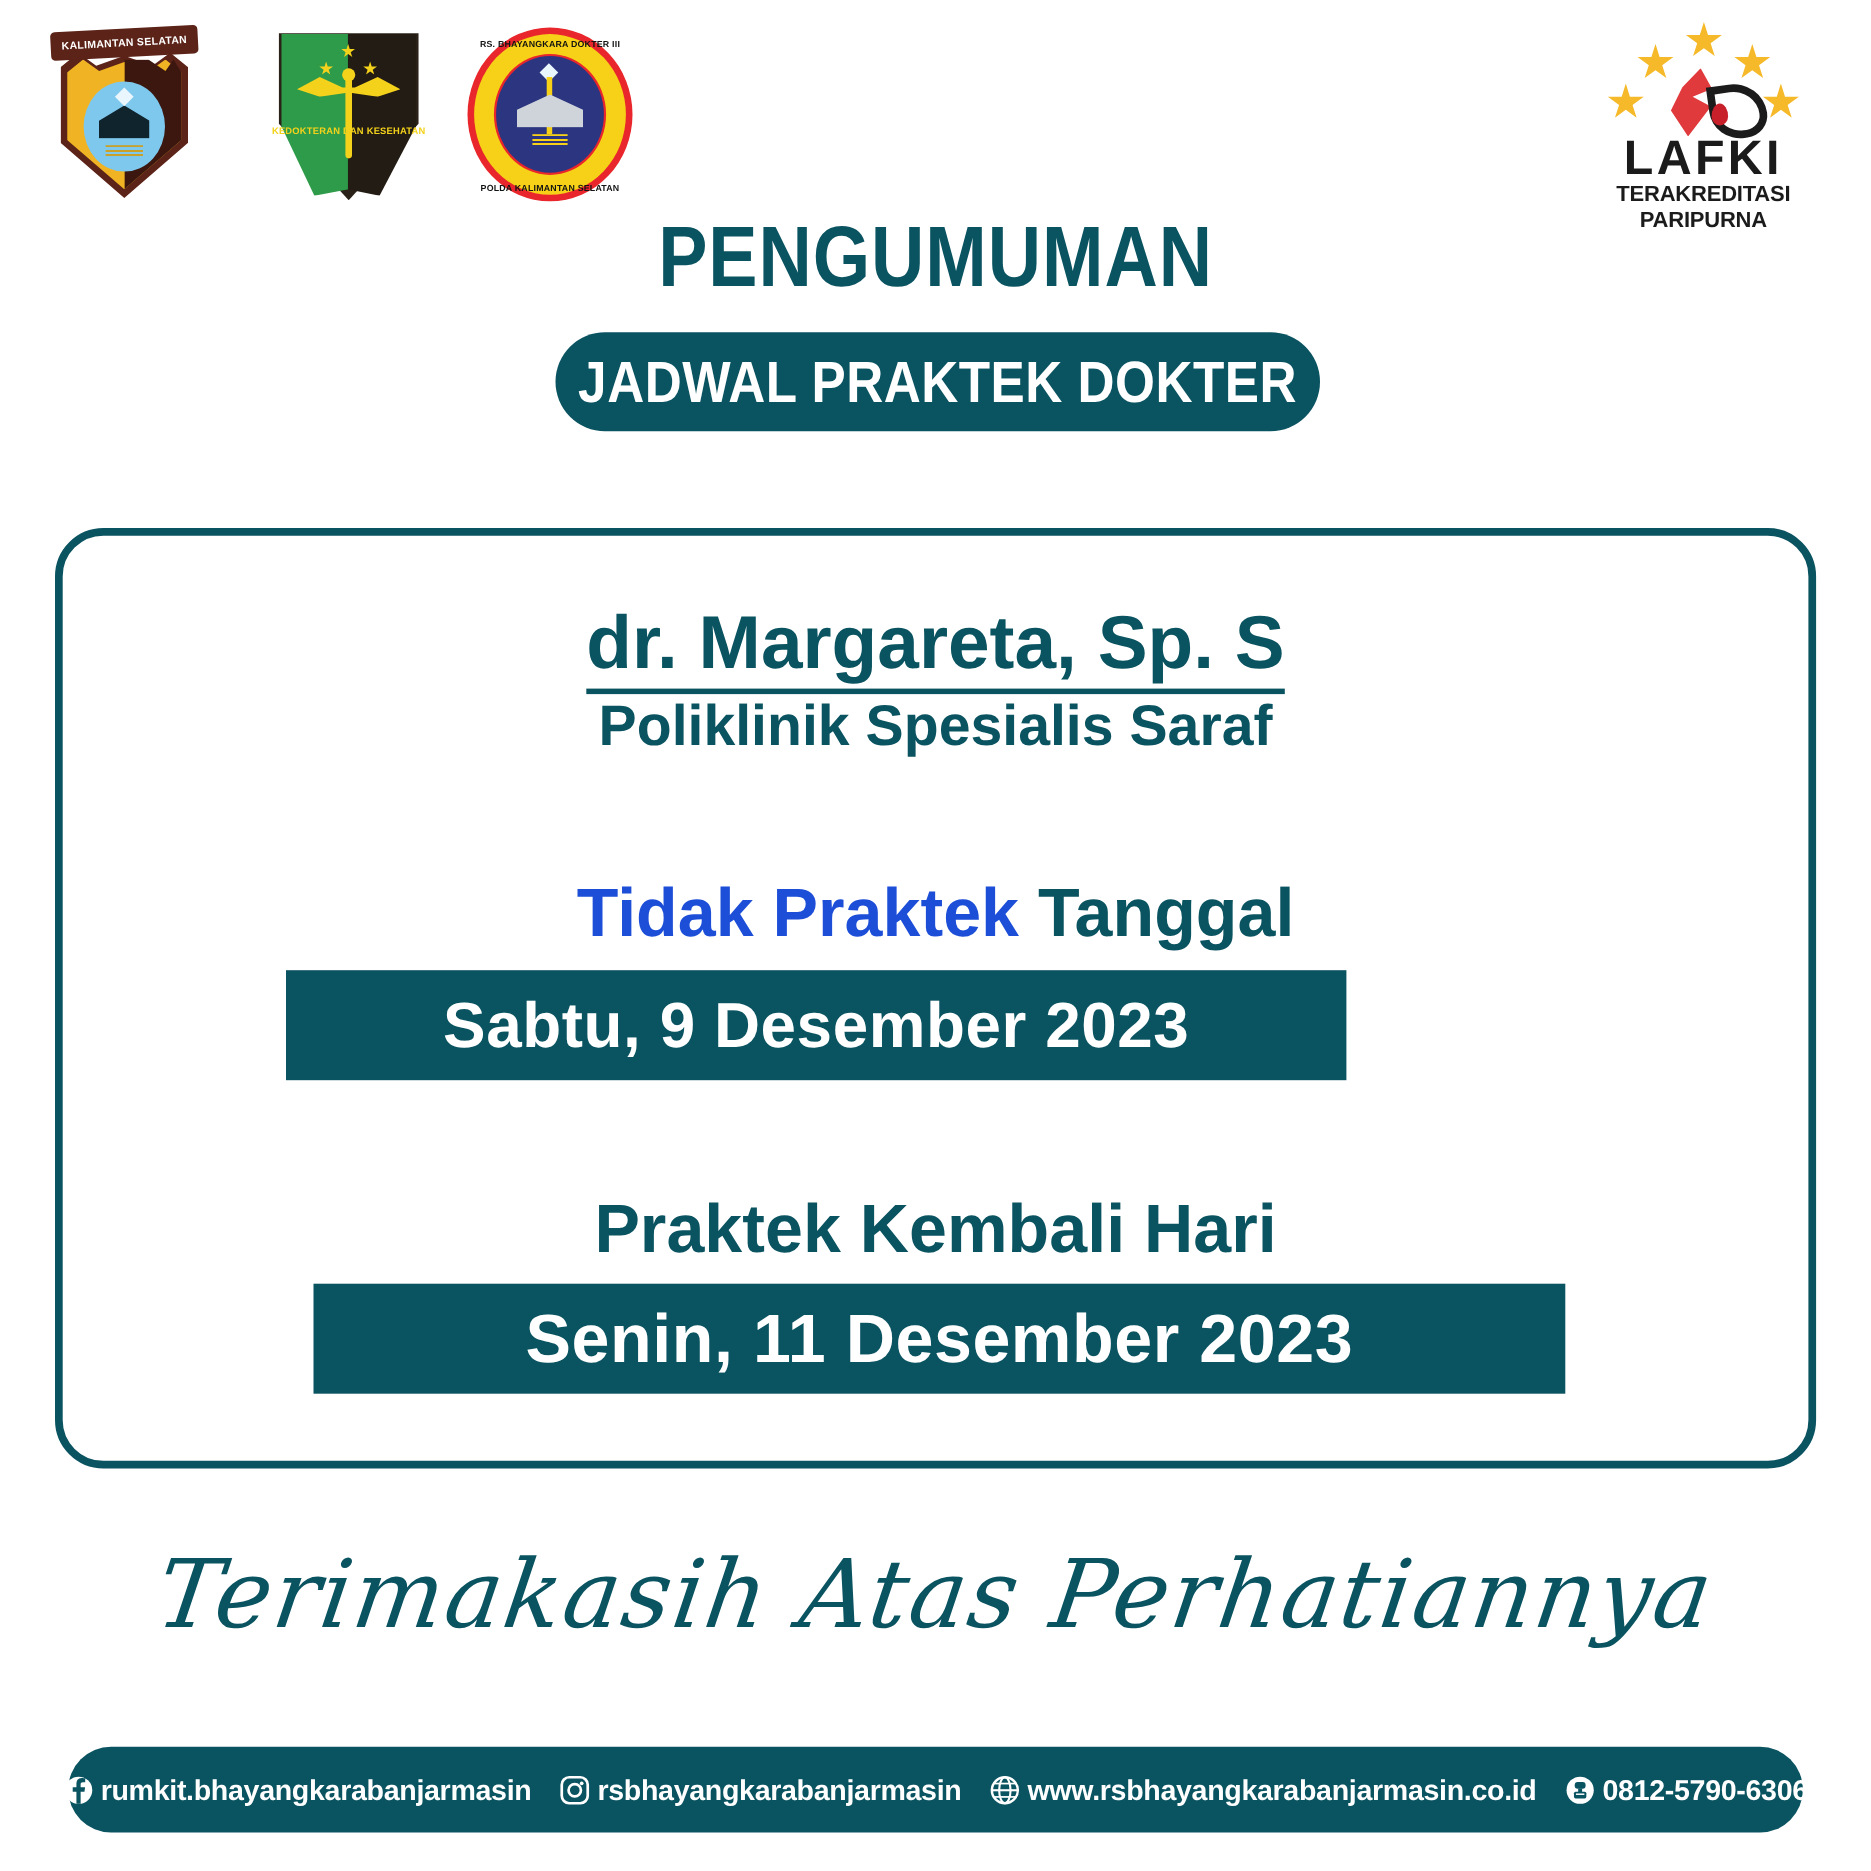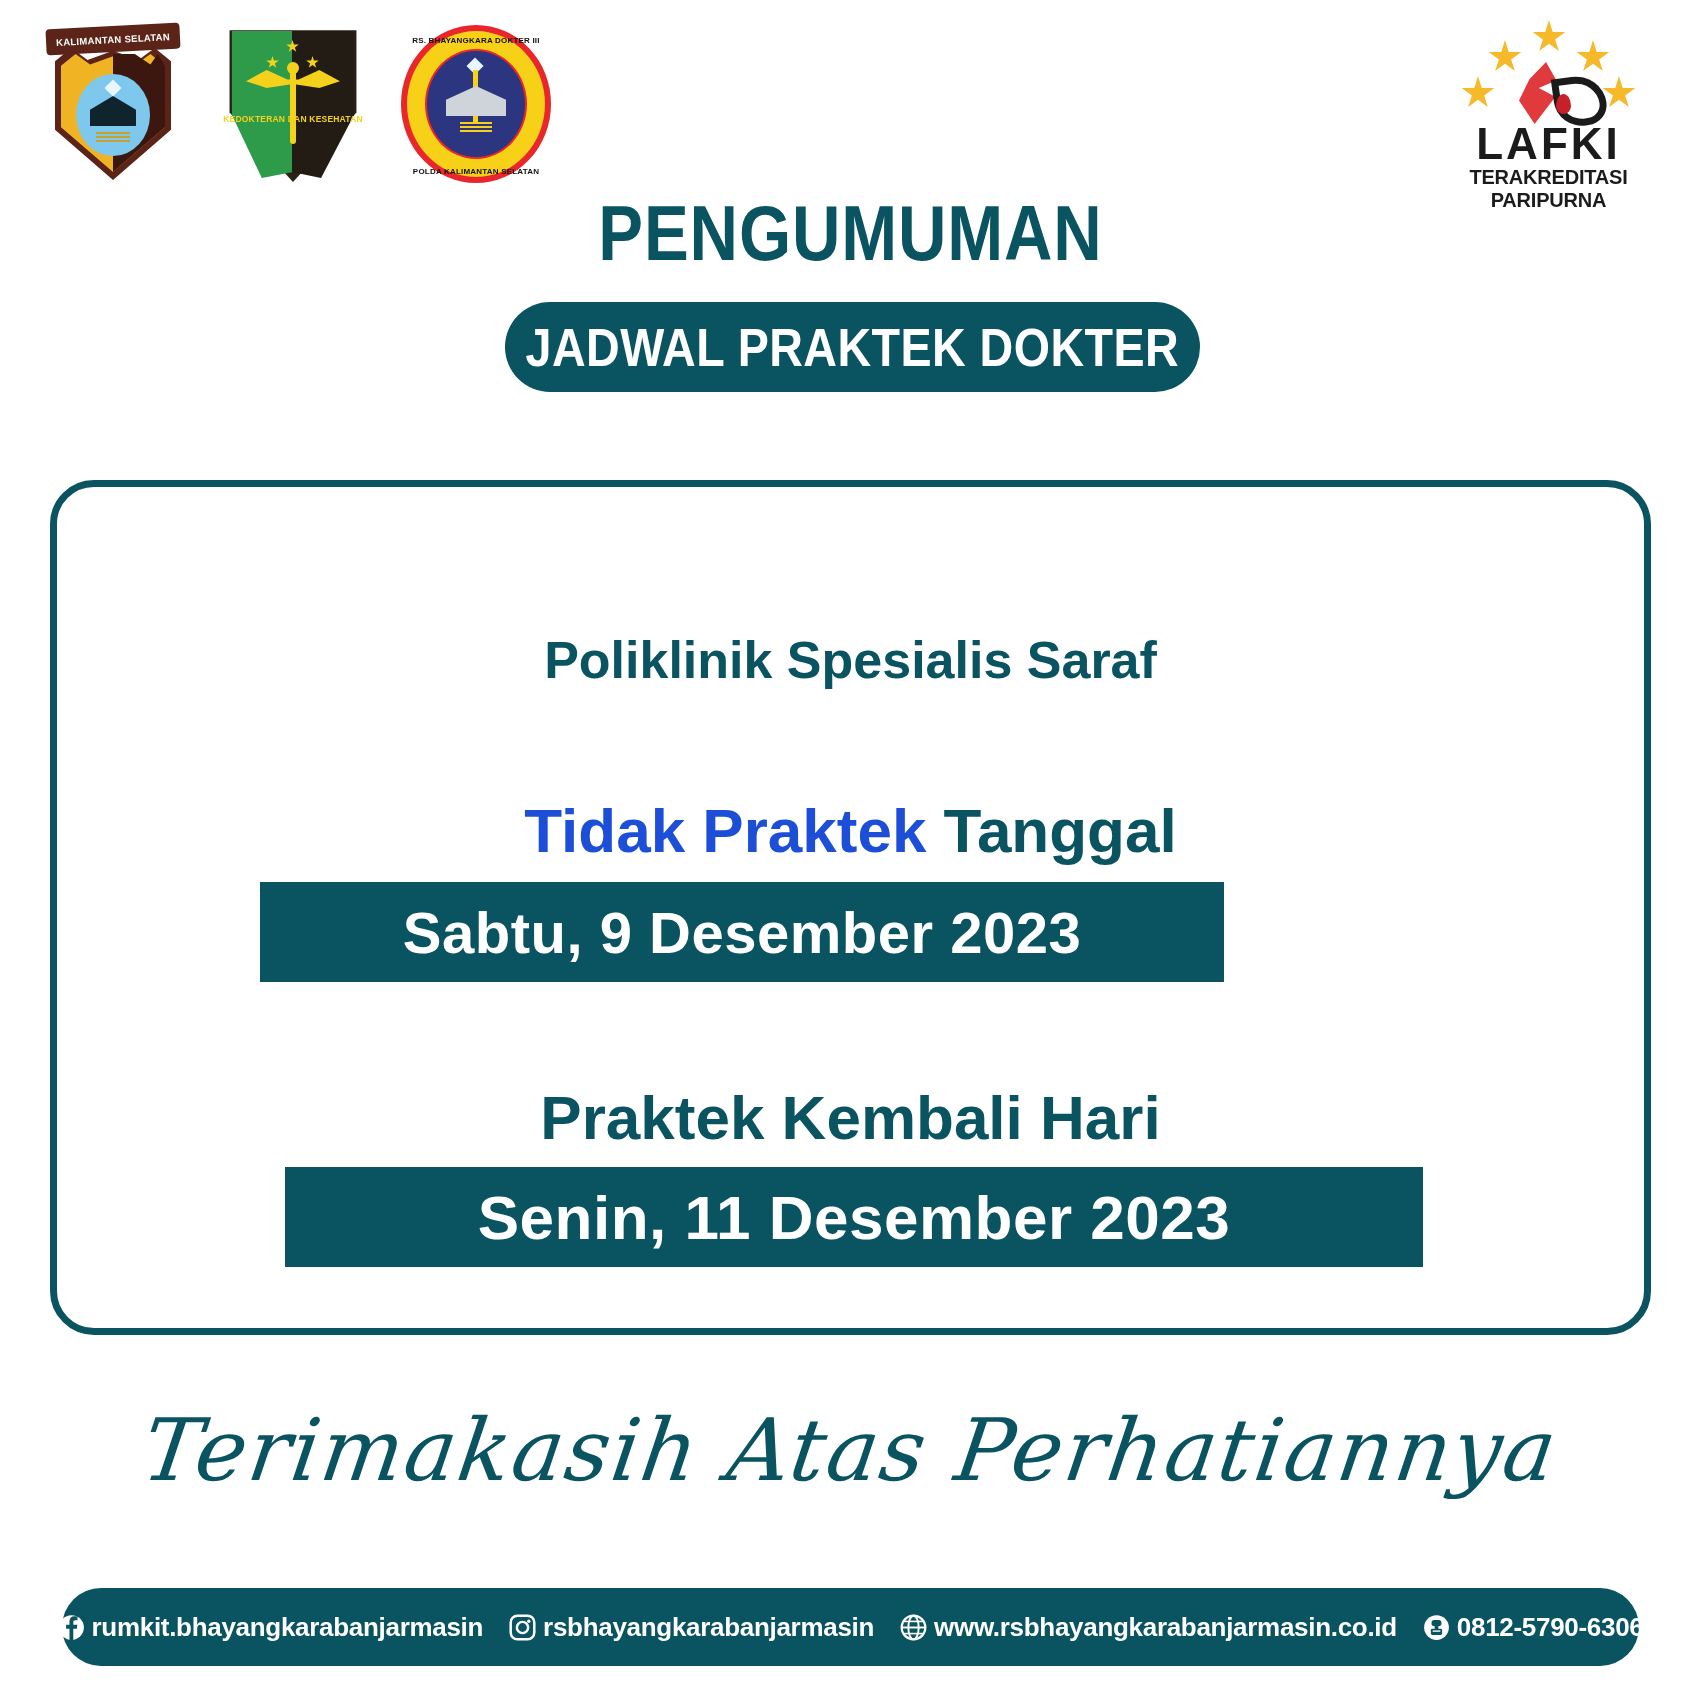--- a/index.html
+++ b/index.html
@@ -64,21 +64,21 @@
   .badge-polda .waves {
     position:absolute; left:58px; top:114px; width:34px; height:10px;
     background:repeating-linear-gradient(#c8a02a 0 2px, transparent 2px 4px);
   }
   .badge-polda .diamond {
     position:absolute; left:69px; top:64px; width:12px; height:12px;
     background:#e9f6fd; transform:rotate(45deg);
   }
 
   
-  .badge-kes { position:relative; width:150px; height:170px; }
+  .badge-kes { position:relative; width:150px; height:170px;margin-left:24px; }
   .badge-kes .sh {
     position:absolute; left:6px; top:6px; width:138px; height:158px;
     background:#2a2218;
     clip-path:polygon(4% 4%,96% 4%,96% 56%,50% 100%,4% 56%);
   }
   .badge-kes .sh-green {
     position:absolute; left:10px; top:10px; width:65px; height:150px;
     background:#2e9b4a;
     clip-path:polygon(6% 2%,100% 2%,100% 96%,52% 100%,6% 58%);
   }
@@ -374,20 +374,23 @@
   </div>
 
   <div class="pengumuman">PENGUMUMAN</div>
 
   <div class="pill">
     <span>JADWAL PRAKTEK DOKTER</span>
   </div>
 
   <div class="card"></div>
 
+  <div class="doctor-name">
+    <span>dr. Margareta, Sp. S</span>
+  </div>
   <div class="clinic">Poliklinik Spesialis Saraf</div>
 
   <div class="notice-line">
     <span class="red">Tidak Praktek</span><span> Tanggal</span>
   </div>
 
   <div class="date-bar-1">
     <span>Sabtu, 9 Desember 2023</span>
   </div>
 

